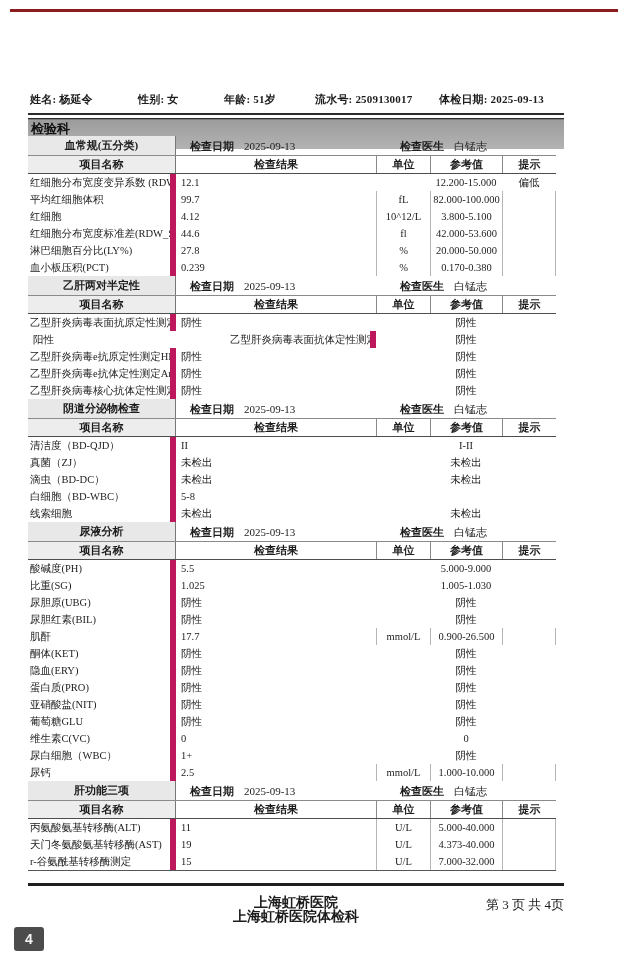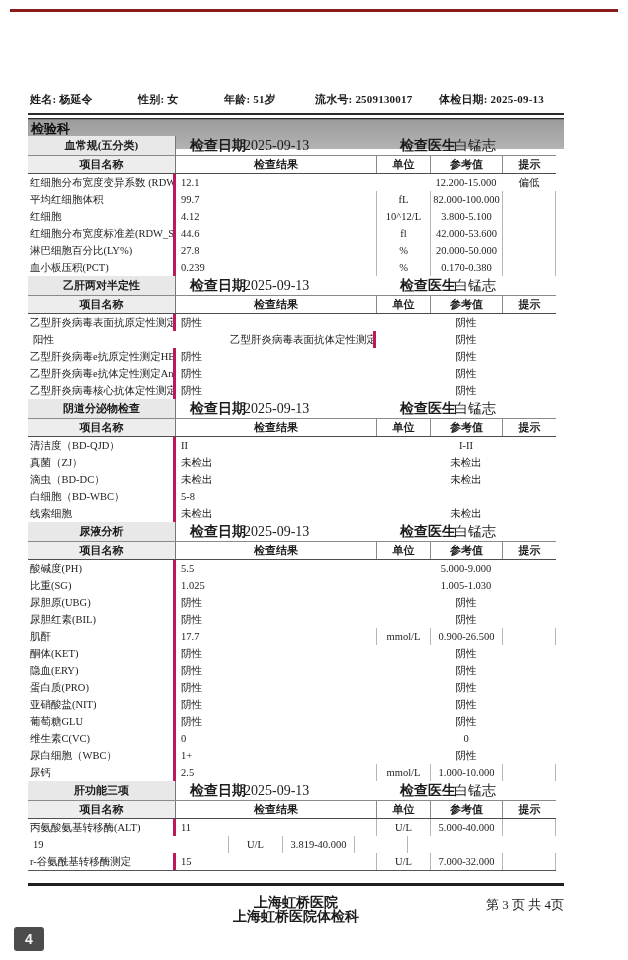--- a/index.html
+++ b/index.html
@@ -31,28 +31,28 @@
   .cell{box-sizing:border-box;overflow:hidden;white-space:nowrap;height:100%;display:flex;align-items:center;}
   .c-name{width:148px;border-right:1px solid #9a9a9a;}
   .c-res{width:200px;padding-left:5px;}
   .c-unit{width:54px;justify-content:center;}
   .c-ref{width:72px;justify-content:center;}
   .c-hint{width:54px;justify-content:center;}
   .row-hdr .cell{justify-content:center;font-size:11px;font-weight:600;padding-left:0;}
   .row-hdr .c-name{background:#ededed;border-right:1px solid #777;}
   .row-hdr .c-unit,.row-hdr .c-ref,.row-hdr .c-hint{border-left:1px solid #8a8a8a;}
   .row-sec .c-name{background:#e8e8e8;justify-content:center;font-size:11px;font-weight:700;border-right:1px solid #777;}
-  .sec-right{position:relative;flex:1;height:100%;font-size:14px;}
+  .sec-right{position:relative;flex:1;height:100%;font-size:11px;}
   .sec-right span{position:absolute;top:50%;transform:translateY(-50%);white-space:nowrap;}
   .sec-date-label{left:14px;font-weight:600;}
   .sec-date{left:68px;}
   .sec-doc-label{left:224px;font-weight:600;}
   .sec-doc{left:278px;}
   .row-data{font-size:10.5px;}
-  .row-data .c-name{padding-left:2px;border-right:3px solid #be185d;}
+  .row-data .c-name{padding-left:2px;border-right:6px solid #be185d;}
   .row-data.has-unit .c-unit,.row-data.has-unit .c-ref,.row-data.has-unit .c-hint{border-left:1px solid #b5b5b5;}
   .row-data.has-unit .c-hint{border-right:1px solid #b5b5b5;}
 
   
   .foot-rule{position:absolute;top:883px;left:28px;width:536px;height:3px;background:#1f1f1f;}
   .foot-center{position:absolute;top:896px;left:28px;width:536px;text-align:center;
     font-size:14px;font-weight:700;line-height:14px;}
   .foot-page{position:absolute;top:896px;right:64px;font-size:13px;font-weight:400;white-space:nowrap;}
   .page-badge{position:absolute;top:927px;left:14px;width:30px;height:24px;background:#4c4c4c;
     border-radius:3px;color:#f5f5f5;font-size:14px;font-weight:700;display:flex;
@@ -361,23 +361,24 @@
         <div class="cell c-hint">提示</div>
       </div>
       <div class="trow row-data has-unit">
         <div class="cell c-name">丙氨酸氨基转移酶(ALT)</div>
         <div class="cell c-res">11</div>
         <div class="cell c-unit">U/L</div>
         <div class="cell c-ref">5.000-40.000</div>
         <div class="cell c-hint"></div>
       </div>
       <div class="trow row-data has-unit">
+        <div class="cell c-name">天门冬氨酸氨基转移酶(AST)</div>
         <div class="cell c-res">19</div>
         <div class="cell c-unit">U/L</div>
-        <div class="cell c-ref">3.819-40.000</div>
+        <div class="cell c-ref">4.373-40.000</div>
         <div class="cell c-hint"></div>
       </div>
       <div class="trow row-data has-unit">
         <div class="cell c-name">r-谷氨酰基转移酶测定</div>
         <div class="cell c-res">15</div>
         <div class="cell c-unit">U/L</div>
         <div class="cell c-ref">7.000-32.000</div>
         <div class="cell c-hint"></div>
       </div>
     </div>

